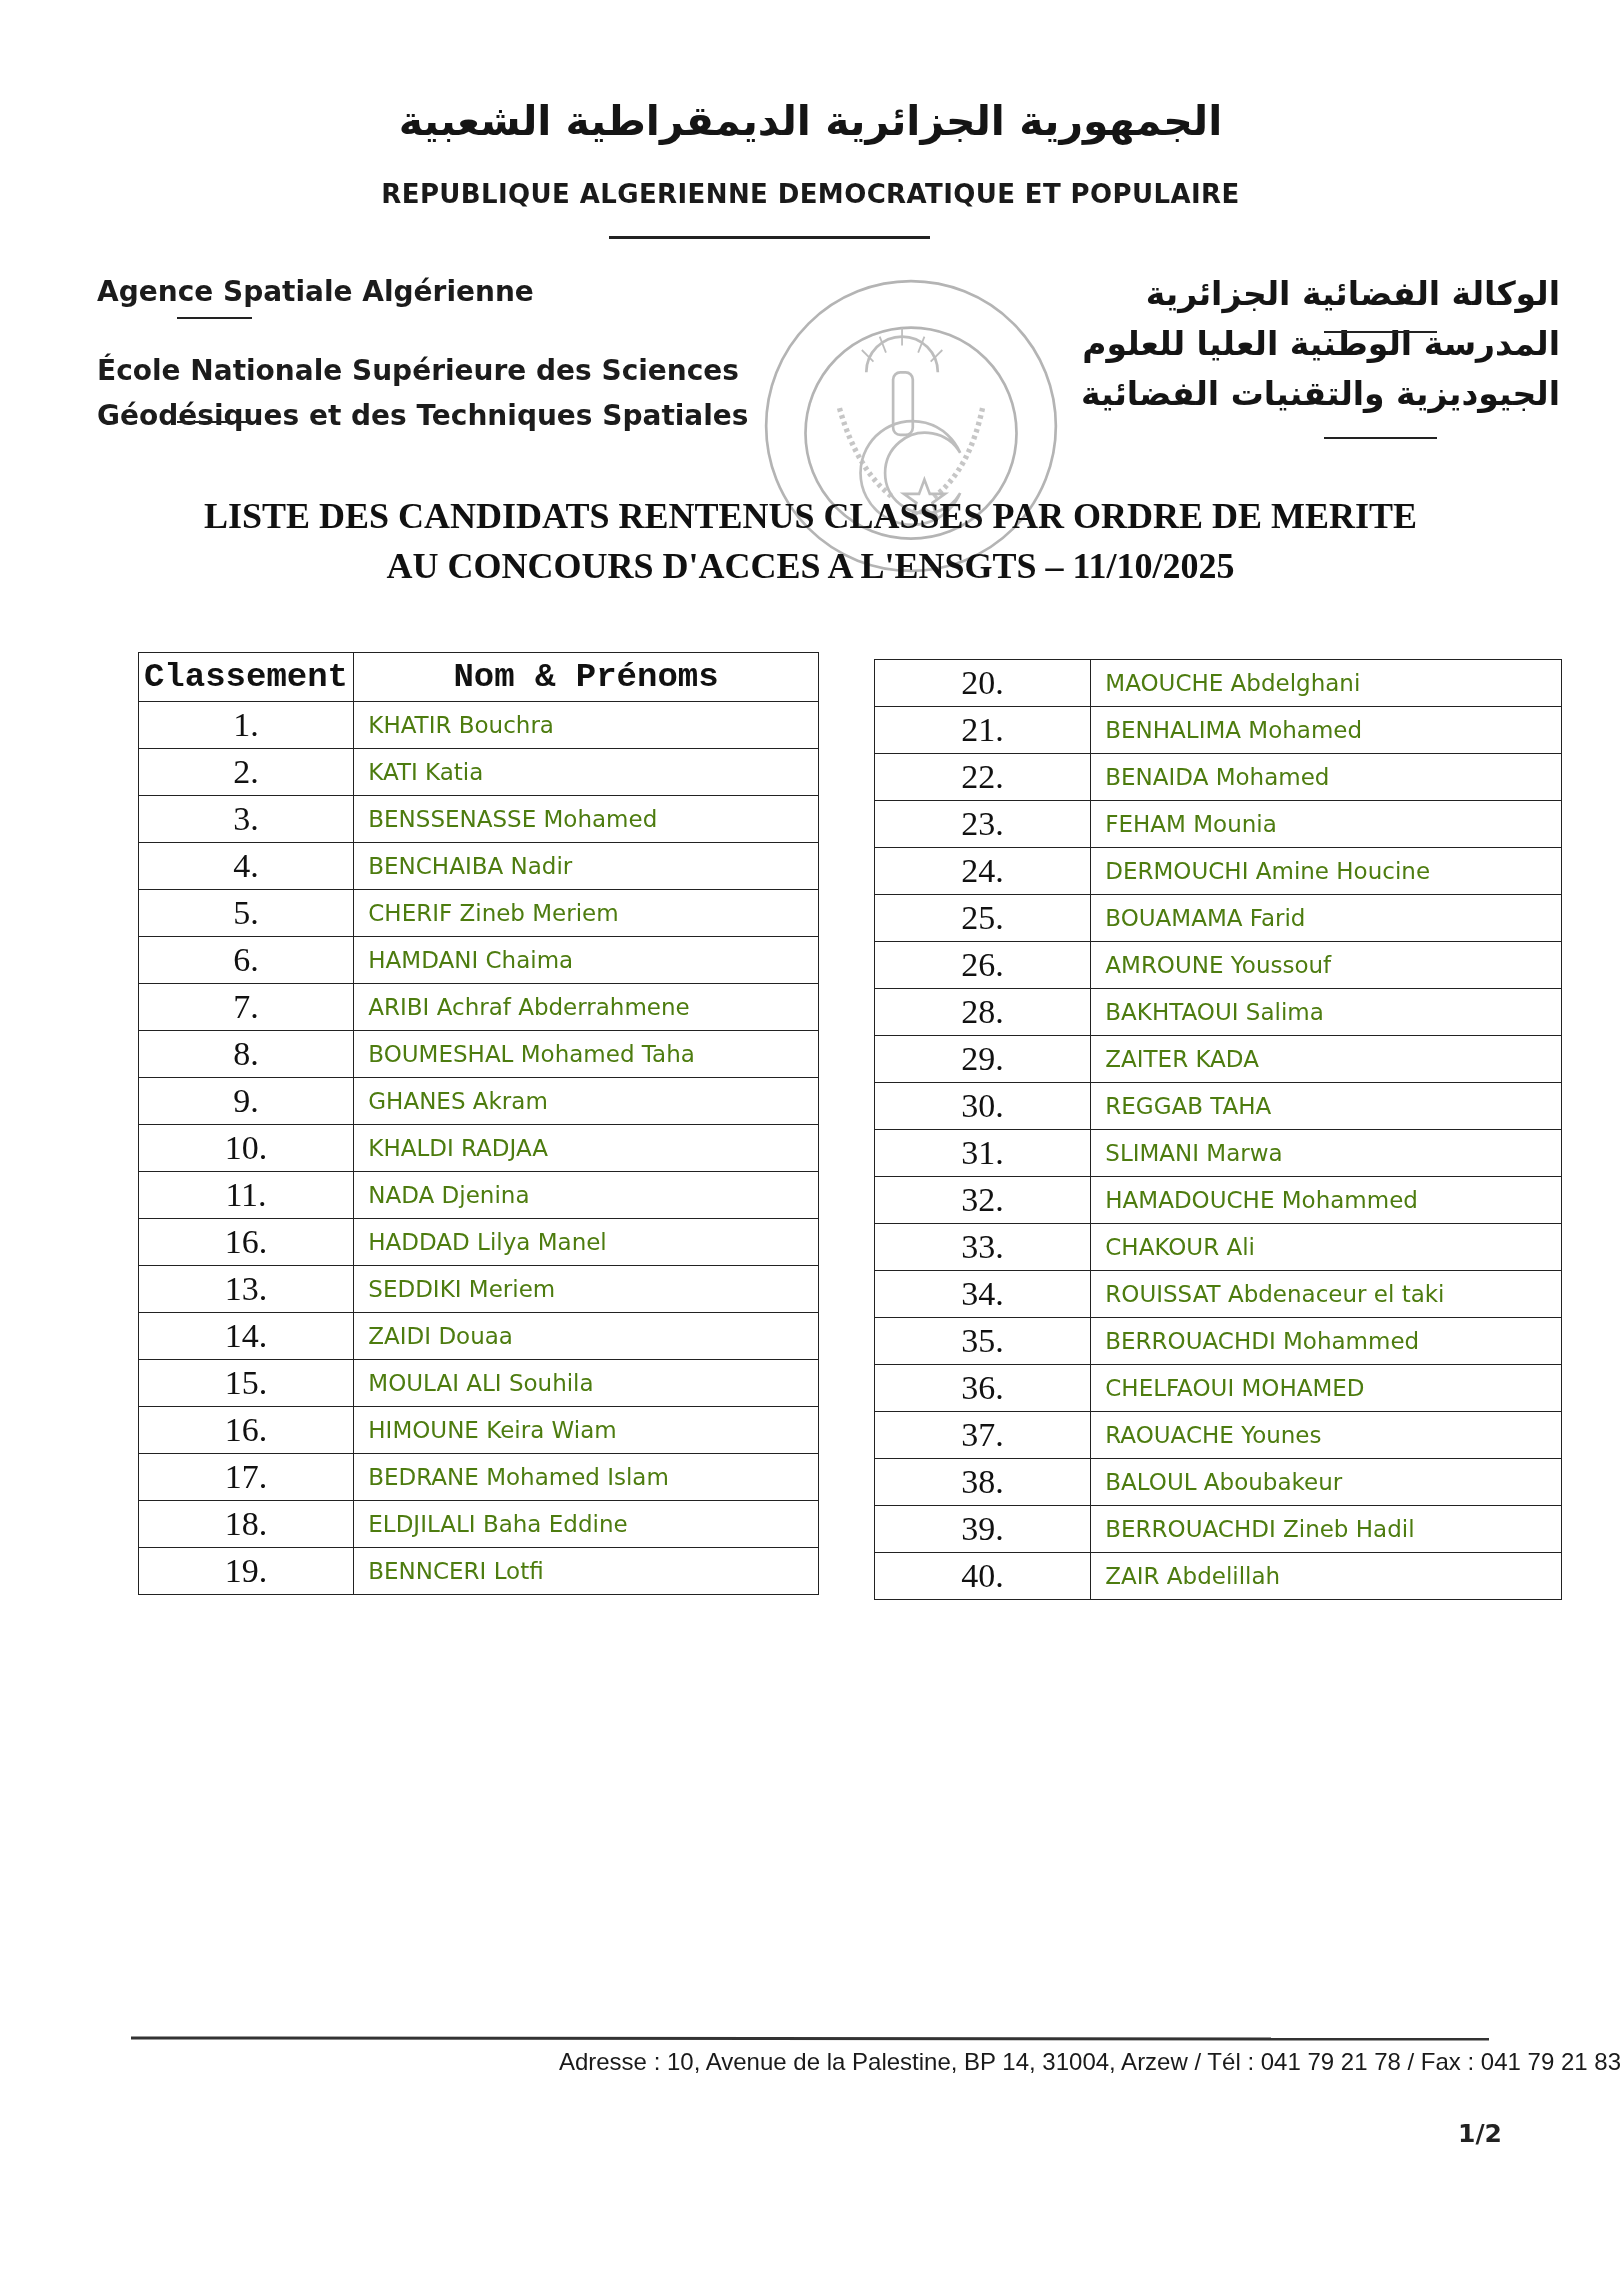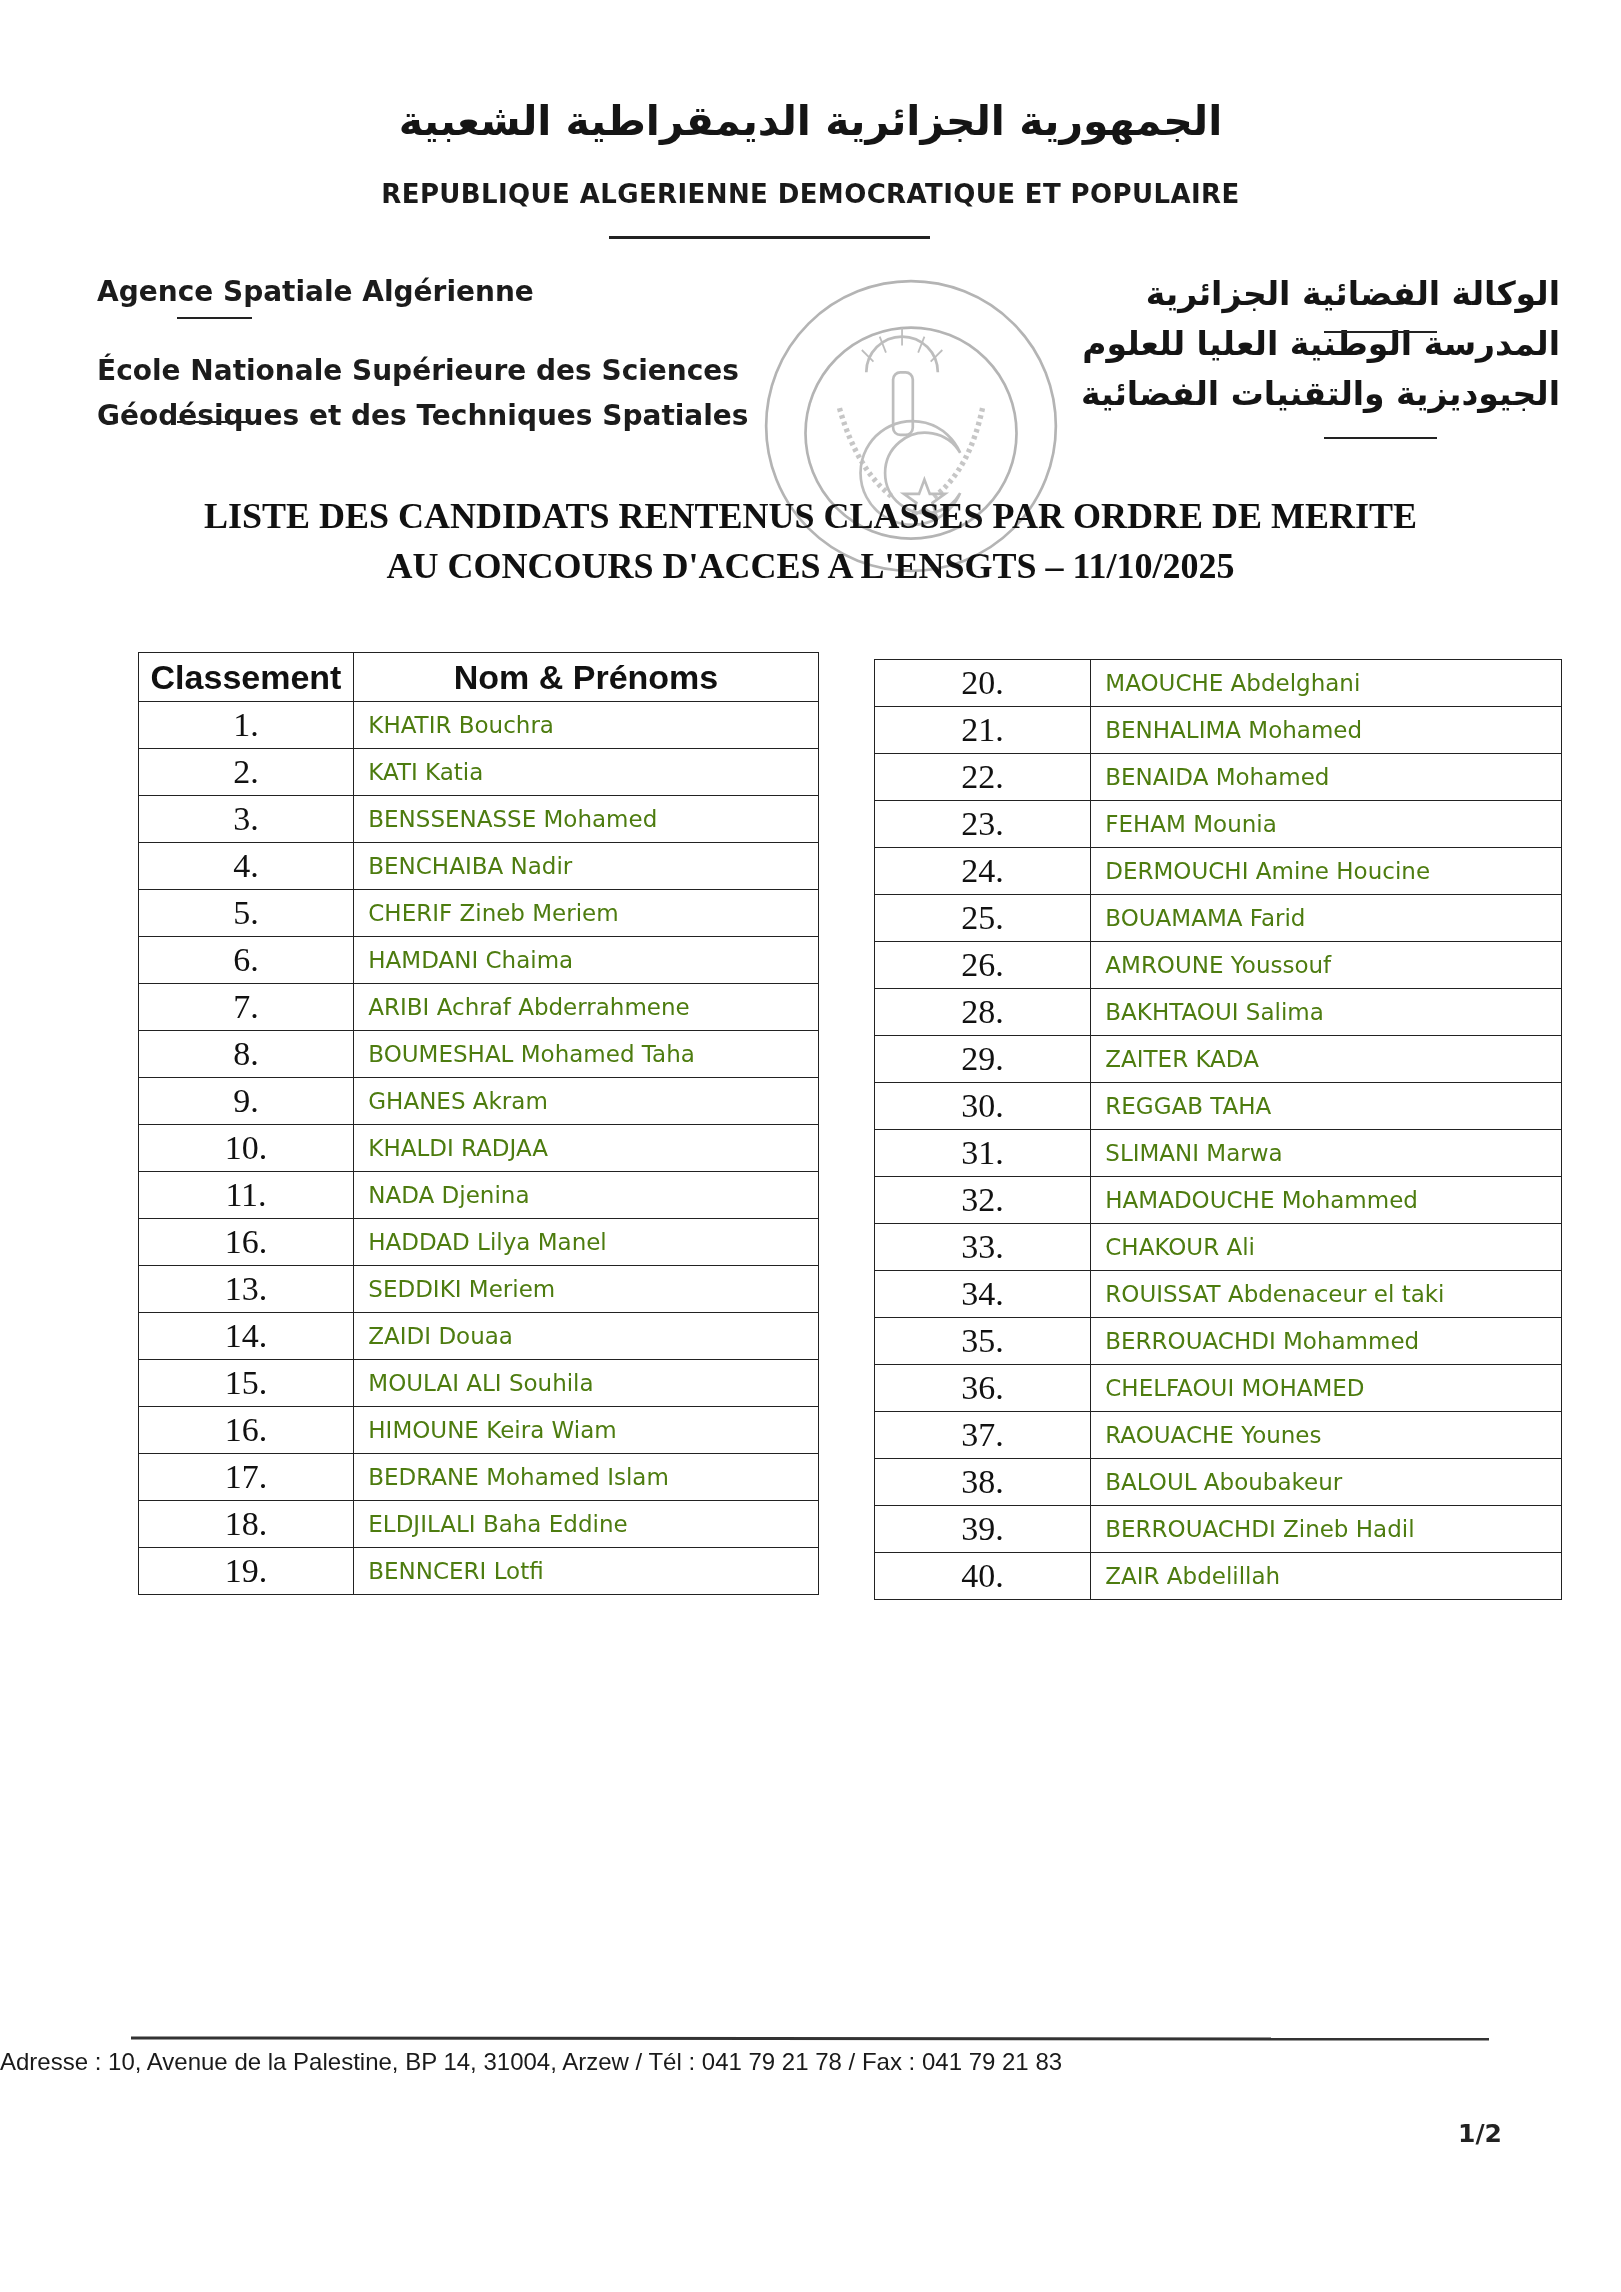--- a/index.html
+++ b/index.html
@@ -42,37 +42,37 @@
   }
   .title1 { top: 495px; }
   .title2 { top: 545px; }
   table.rank {
     position: absolute; border-collapse: collapse; table-layout: fixed;
   }
   table.rank td, table.rank th {
     border: 1.8px solid #222; height: 46px; padding: 0; vertical-align: middle;
   }
   table.rank th {
-    font-family: Liberation Sans, sans-serif; font-weight: bold; font-size: 34px;
+    font-family: Liberation Mono, monospace; font-weight: bold; font-size: 34px;
     text-align: center; height: 48px; border-radius: 16px;
   }
   table.rank td.num {
     font-family: "Liberation Serif", serif; font-size: 34px; text-align: center;
   }
   table.rank td.name {
     font-family: "DejaVu Sans", sans-serif; font-size: 23px; padding-left: 14.3px;
     white-space: nowrap; color: #4d7c0f;
   }
   .tbl-left { left: 138px; top: 652px; width: 681px; }
   .tbl-right { left: 874px; top: 659px; width: 688px; }
   .col-num-l { width: 215px; }
   .col-num-r { width: 216px; }
   .rule-foot { left: 131px; top: 2037px; width: 1358px; height: 2.7px; background: #333; transform: rotate(0.05deg); }
   .footer {
-    left: 0; width: 1621px; top: 2048px; text-align: left;
+    left: 0; width: 1621px; top: 2048px; text-align: right;
     font-family: "Liberation Sans", sans-serif; font-size: 24px; color: #1a1a1a;
   }
   .page-num {
     left: 1458px; top: 2119px; font-family: "DejaVu Sans", sans-serif; font-weight: bold;
     font-size: 25px; color: #222;
   }
 </style>
 </head>
 <body>
 

